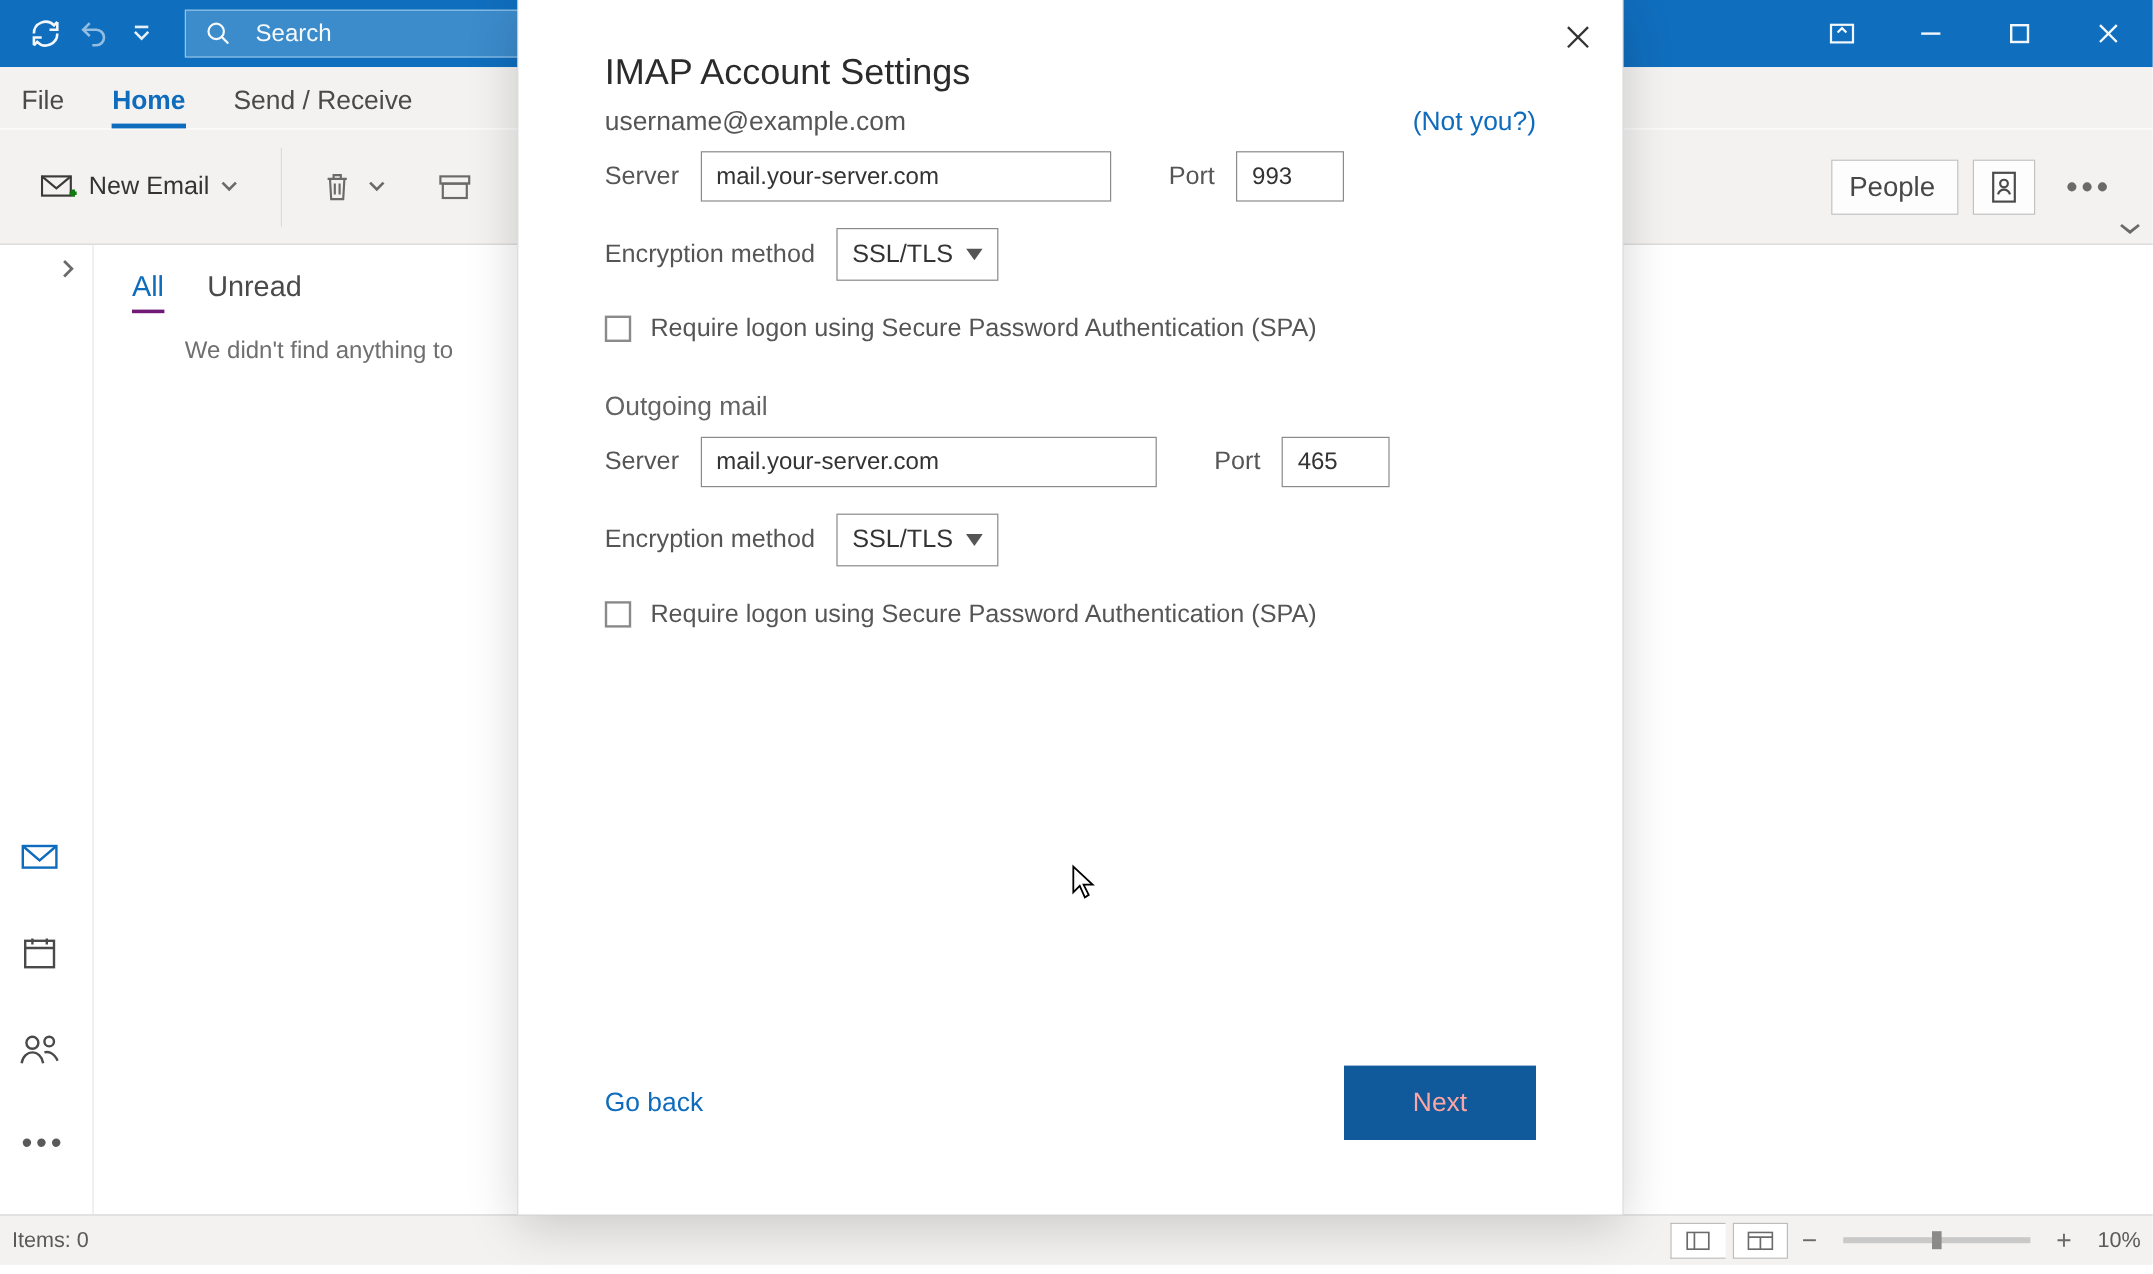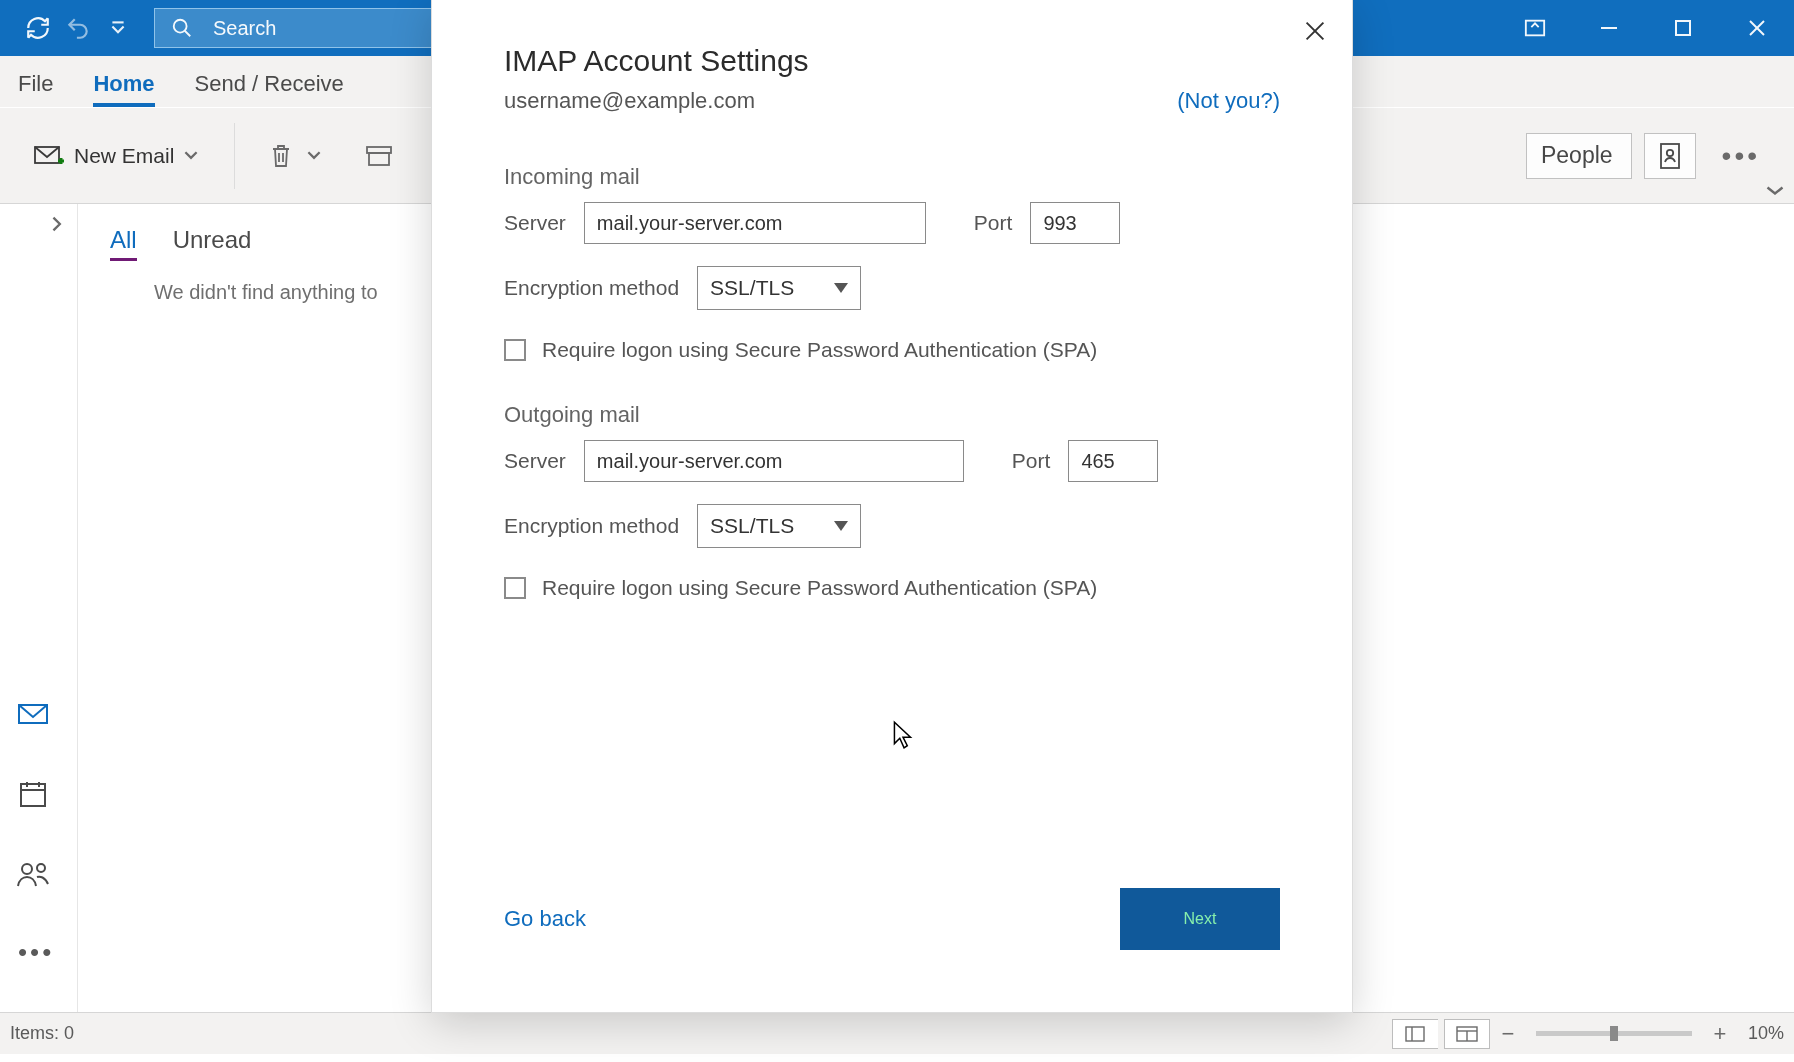--- a/index.html
+++ b/index.html
@@ -59,26 +59,26 @@
   
   .modal{position:absolute;left:432px;top:0;width:920px;height:1012px;background:#fff;box-shadow:0 0 0 1px #dcdcdc,0 10px 40px rgba(0,0,0,.18);padding:18px 72px 40px 72px;font-size:21px;color:#555}
   .modal .close{position:absolute;right:20px;top:14px;width:34px;height:34px;display:flex;align-items:center;justify-content:center}
   .m-title{font-size:30px;color:#2b2b2b;margin-top:26px}
   .m-sub{font-size:22px;color:#555;margin-top:10px;display:flex;justify-content:space-between;align-items:center}
   .m-sub .notyou{color:#0f6cbd;font-size:22px}
   .section-h{font-size:22px;color:#646464;margin-top:50px}
   .row{display:flex;align-items:center;gap:18px;margin-top:12px}
   .lbl{font-size:21px;color:#555}
   .tinput{border:1px solid #8a8a8a;height:42px;padding:0 12px;font-size:20px;color:#333;background:#fff;font-family:inherit}
-  .tselect{border:1px solid #8a8a8a;height:44px;width:164px;display:flex;align-items:center;justify-content:space-between;padding:0 12px;font-size:21px;color:#333;background:#fff}
+  .tselect{border:1px solid #8a8a8a;height:44px;width:135px;display:flex;align-items:center;justify-content:space-between;padding:0 12px;font-size:21px;color:#333;background:#fff}
   .chk-row{display:flex;align-items:center;gap:16px;margin-top:28px}
   .chk{width:22px;height:22px;border:2px solid #8a8a8a;background:#fff}
   .m-footer{position:absolute;left:72px;right:72px;bottom:62px;display:flex;align-items:center;justify-content:space-between}
   .go-back{color:#0f6cbd;font-size:22px}
-  .next-btn{background:#10599a;color:#86efac;width:160px;height:62px;display:flex;align-items:center;justify-content:center;font-size:16px}
+  .next-btn{background:#10599a;color:#fca5a5;width:160px;height:62px;display:flex;align-items:center;justify-content:center;font-size:22px}
 
   .cursor{position:absolute;left:892px;top:720px;pointer-events:none}
 
   svg{display:block}
 </style>
 </head>
 <body>
 
 <div class="title-bar">
   <div class="tb-left">
@@ -289,21 +289,20 @@
         <line x1="17" y1="3" x2="3" y2="17"></line>
       </svg>
   </div>
 
   <div class="m-title">IMAP Account Settings</div>
   <div class="m-sub">
     <span>username@example.com</span>
     <span class="notyou">(Not you?)</span>
   </div>
 
-  <div class="section-h">Incoming mail</div>
   <div class="row">
     <span class="lbl">Server</span>
     <input class="tinput" style="width: 342px;" value="mail.your-server.com">
     <span class="lbl" style="margin-left:30px">Port</span>
     <input class="tinput" style="width: 90px;" value="993">
   </div>
   <div class="row" style="margin-top:22px">
     <span class="lbl">Encryption method</span>
     <div class="tselect">
       <span>SSL/TLS</span>

